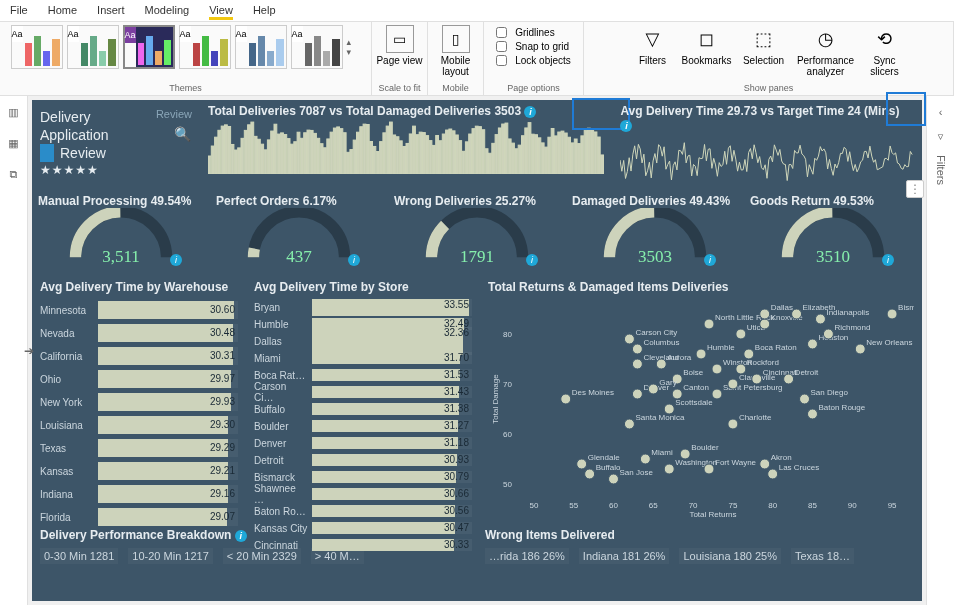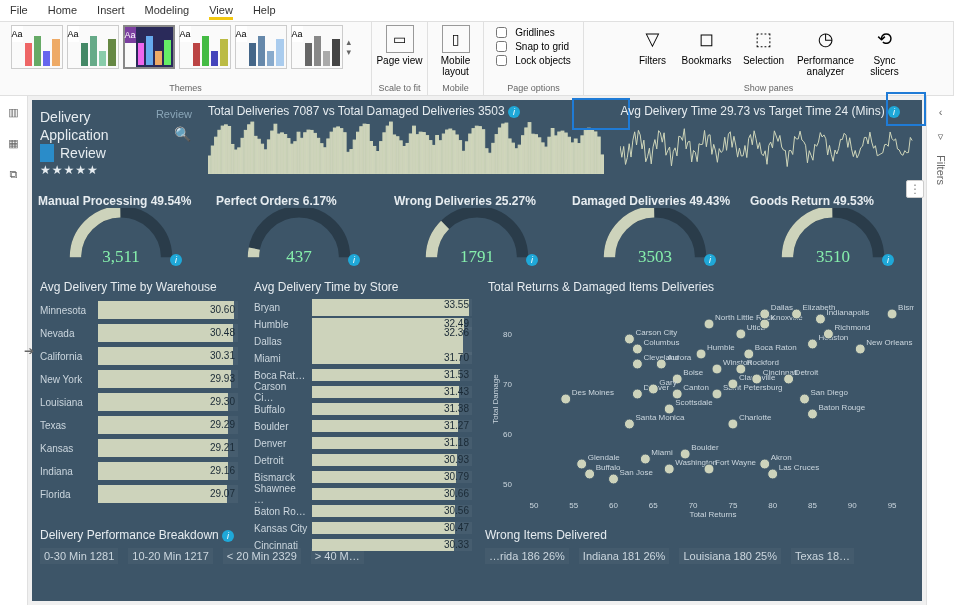--- a/index.html
+++ b/index.html
@@ -40,38 +40,38 @@
 
 .hdr { display: flex; height: 88px; }
 .title-card { width: 168px; padding: 8px; position: relative; }
 .title-card .app { font-weight: 400; font-size: 14px; color: #e6ecf0; line-height: 1.3; }
 .review { color: #8aa6b8; font-size: 11px; }
 .stars { color: #e6ecf0; font-size: 12px; letter-spacing: 1px; }
 .mag { color: #0b2b3f; font-size: 14px; }
 .file-ico { width: 14px; height: 18px; background: #2a8cc9; display: inline-block; }
 
 .kpi-hdr { flex: 1; padding: 4px 8px; position: relative; }
-.kpi-hdr .lbl { font-weight: 400; font-size: 12px; color: #e6ecf0; }
+.kpi-hdr .lbl { font-weight: 700; font-size: 12px; color: #e6ecf0; }
 .spark { height: 56px; width: 100%; }
 .spark line, .spark rect, .spark path { stroke: #cfd6ba; }
 .info-i { display: inline-block; width: 12px; height: 12px; border-radius: 50%; background: #1fa8d8; color: #fff; font-size: 9px; text-align: center; line-height: 12px; font-style: italic; }
 .blue-box { position: absolute; border: 2px solid #1f7bd6; pointer-events: none; }
 
 
 .gauges { display: flex; height: 86px; }
 .gauge { flex: 1; padding: 6px; display: flex; flex-direction: column; align-items: center; position: relative; }
 .gauge .gl { font-weight: 600; font-size: 12px; color: #e6ecf0; align-self: flex-start; }
 .gauge svg { width: 120px; height: 55px; }
 .gauge .val { font-size: 17px; color: #86efac; margin-top: -16px; font-family: Liberation Serif, serif; }
 .gauge .info-i { position: absolute; bottom: 8px; right: 28px; }
 
 
 .mid { display: flex; height: 248px; }
 .panel { padding: 6px 8px; }
-.panel .pt { font-weight: 400; font-size: 12px; color: #e6ecf0; margin-bottom: 6px; }
+.panel .pt { font-weight: 700; font-size: 12px; color: #e6ecf0; margin-bottom: 6px; }
 .wh { width: 214px; }
 .st { width: 234px; }
 .sc { flex: 1; position: relative; }
 
 .barrow { display: flex; align-items: center; margin-bottom: 3px; }
 .barrow .bl { width: 58px; font-size: 10px; color: #cbd6de; text-align: left; padding-right: 4px; }
 .barrow .bw { flex: 1; height: 14px; background: rgba(255,255,255,0.05); position: relative; }
 .barrow .bf { height: 100%; background: #cdd3bb; position: absolute; left: 0; }
 .barrow .bv { position: absolute; right: 3px; font-size: 10px; color: #1a2a36; line-height: 14px; }
 
@@ -451,20 +451,27 @@
         </div>
       </div>
       <div class="barrow" style="height:20px">
         <div class="bl">California</div>
         <div class="bw" style="height:18px">
           <div class="bf" style="width:96.22222222222221%"></div>
           <div class="bv" style="line-height:18px">30.31</div>
         </div>
       </div>
       <div class="barrow" style="height:20px">
+        <div class="bl">Ohio</div>
+        <div class="bw" style="height:18px">
+          <div class="bf" style="width:95.14285714285714%"></div>
+          <div class="bv" style="line-height:18px">29.97</div>
+        </div>
+      </div>
+      <div class="barrow" style="height:20px">
         <div class="bl">New York</div>
         <div class="bw" style="height:18px">
           <div class="bf" style="width:95.01587301587303%"></div>
           <div class="bv" style="line-height:18px">29.93</div>
         </div>
       </div>
       <div class="barrow" style="height:20px">
         <div class="bl">Louisiana</div>
         <div class="bw" style="height:18px">
           <div class="bf" style="width:93.01587301587301%"></div>

